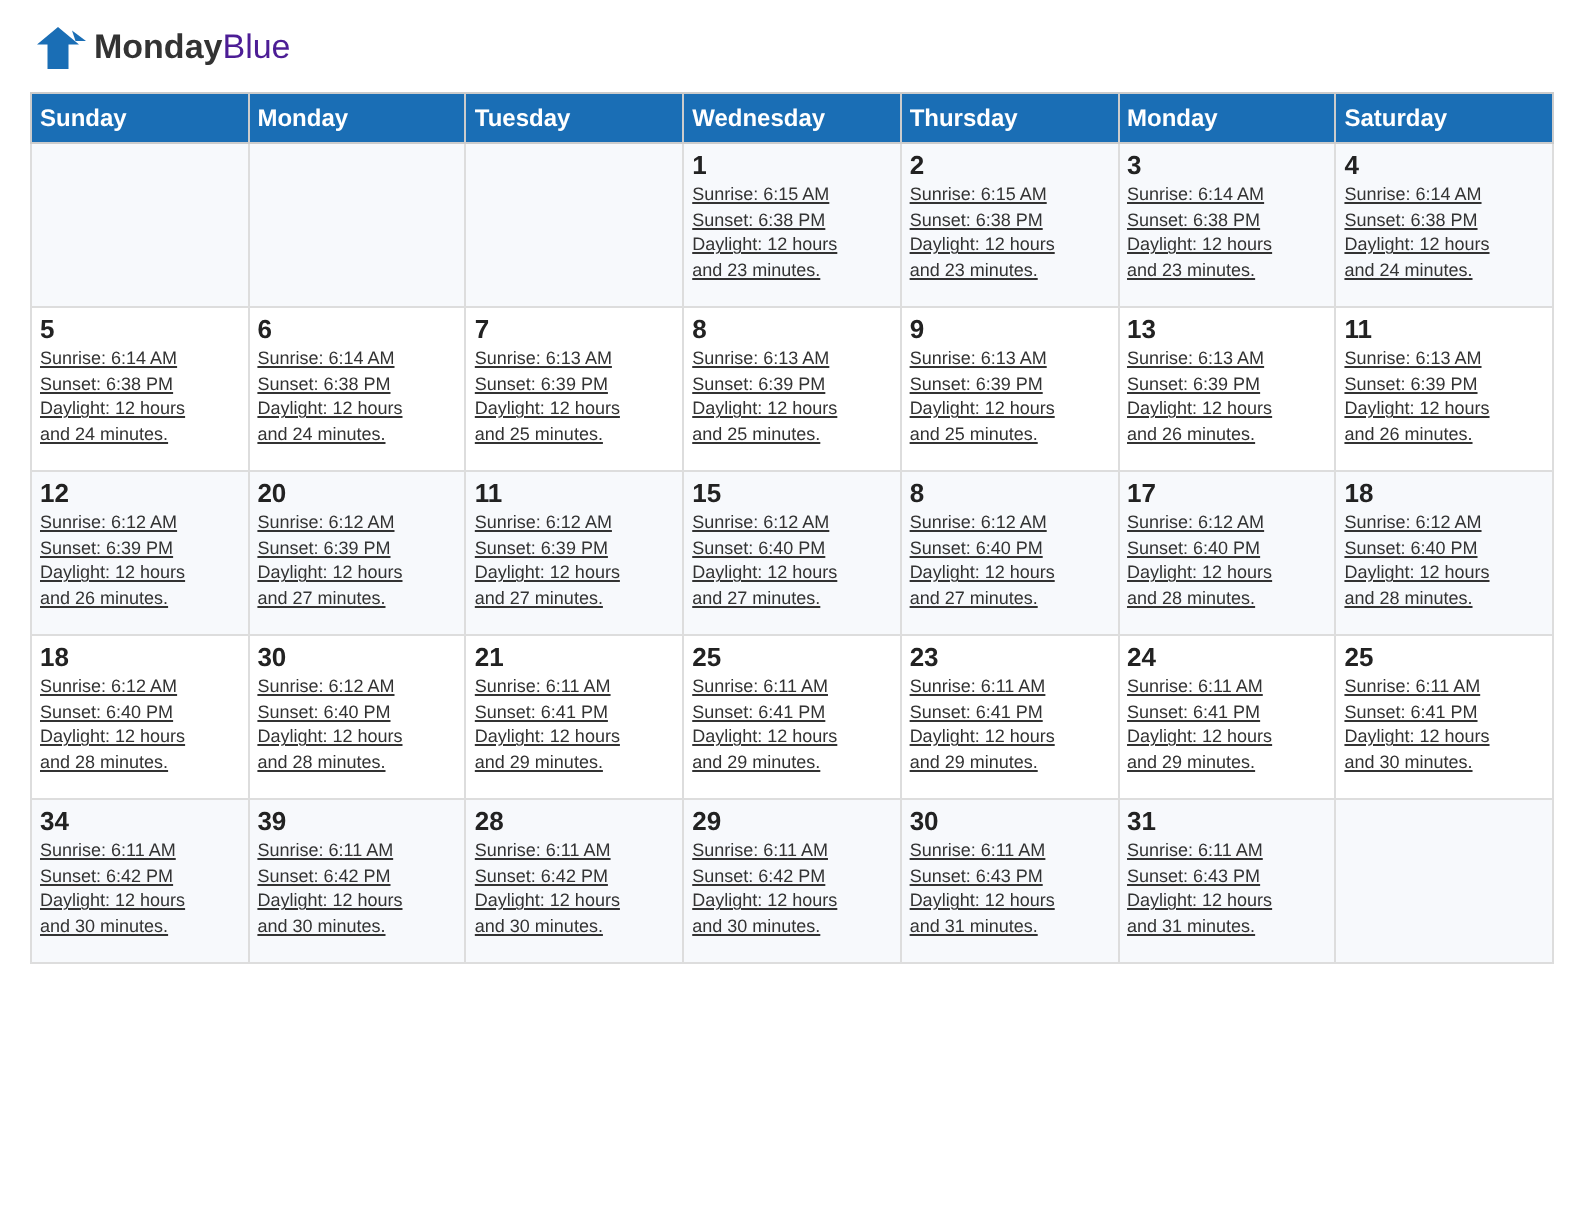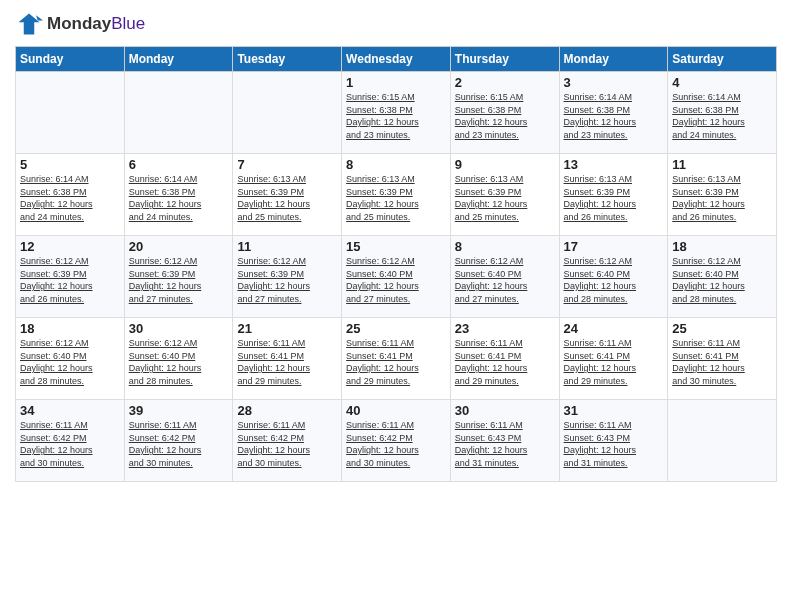--- a/index.html
+++ b/index.html
@@ -327,21 +327,21 @@
 and 30 minutes.</div>
           </td>
           <td>
             <span class="day-num">28</span>
             <div class="day-info" style="white-space: pre-line;">Sunrise: 6:11 AM
 Sunset: 6:42 PM
 Daylight: 12 hours
 and 30 minutes.</div>
           </td>
           <td>
-            <span class="day-num">40</span>
+            <span class="day-num">29</span>
             <div class="day-info" style="white-space: pre-line;">Sunrise: 6:11 AM
 Sunset: 6:42 PM
 Daylight: 12 hours
 and 30 minutes.</div>
           </td>
           <td>
             <span class="day-num">30</span>
             <div class="day-info" style="white-space: pre-line;">Sunrise: 6:11 AM
 Sunset: 6:43 PM
 Daylight: 12 hours

